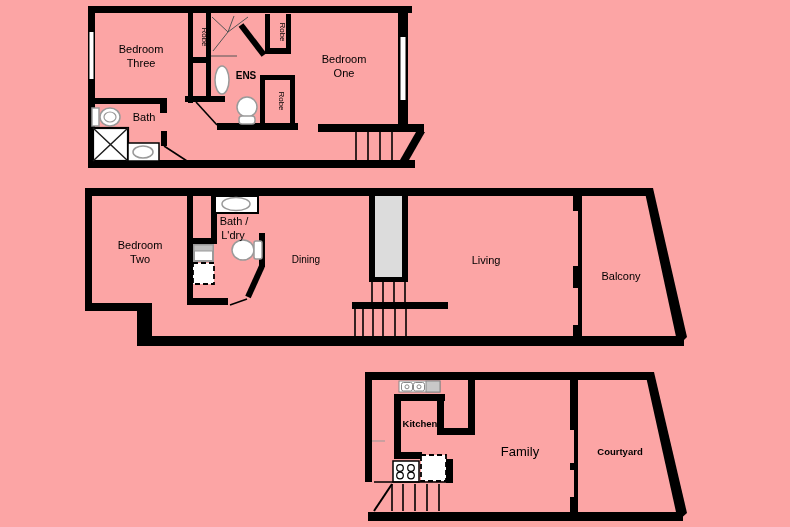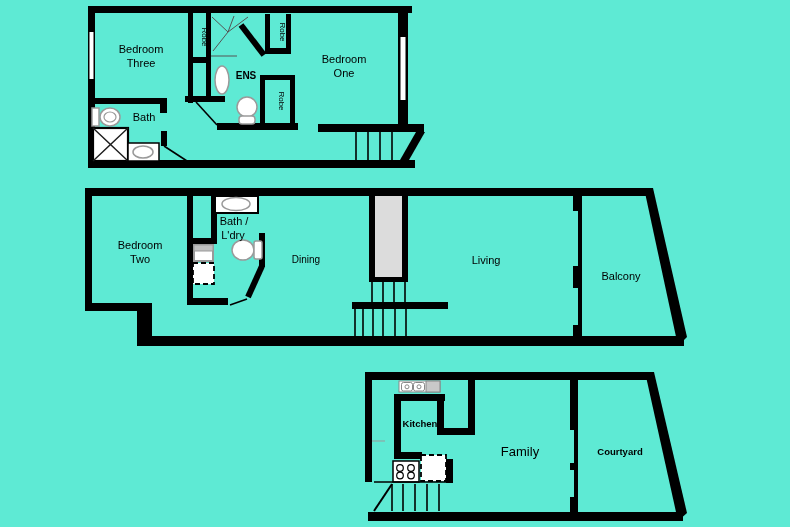--- a/index.html
+++ b/index.html
@@ -1,16 +1,16 @@
 <!DOCTYPE html>
 <html><head>
 <meta charset="utf-8">
 <style>
   html,body{margin:0;padding:0;background:#ffffff;}
-  .stage{position:relative;width:790px;height:527px;background:#5eead4;overflow:hidden;
+  .stage{position:relative;width:790px;height:527px;background:#fca5a5;overflow:hidden;
          font-family:"Liberation Sans", sans-serif;}
   svg{position:absolute;left:0;top:0;}
   .wall{fill:#000000;stroke:none;}
   .fixture{stroke:#9a9a9a;fill:#ffffff;stroke-width:1.5;}
   .fixture-thin{stroke:#9a9a9a;fill:none;stroke-width:1.2;}
   .blackbox{stroke:#000000;fill:#ffffff;stroke-width:2.2;}
   .xline{stroke:#1a1a1a;stroke-width:1.4;}
   .tread{stroke:#000000;stroke-width:1.6;}
   .fan{stroke:#555555;stroke-width:1;}
   .door{stroke:#000000;stroke-width:1.6;}

